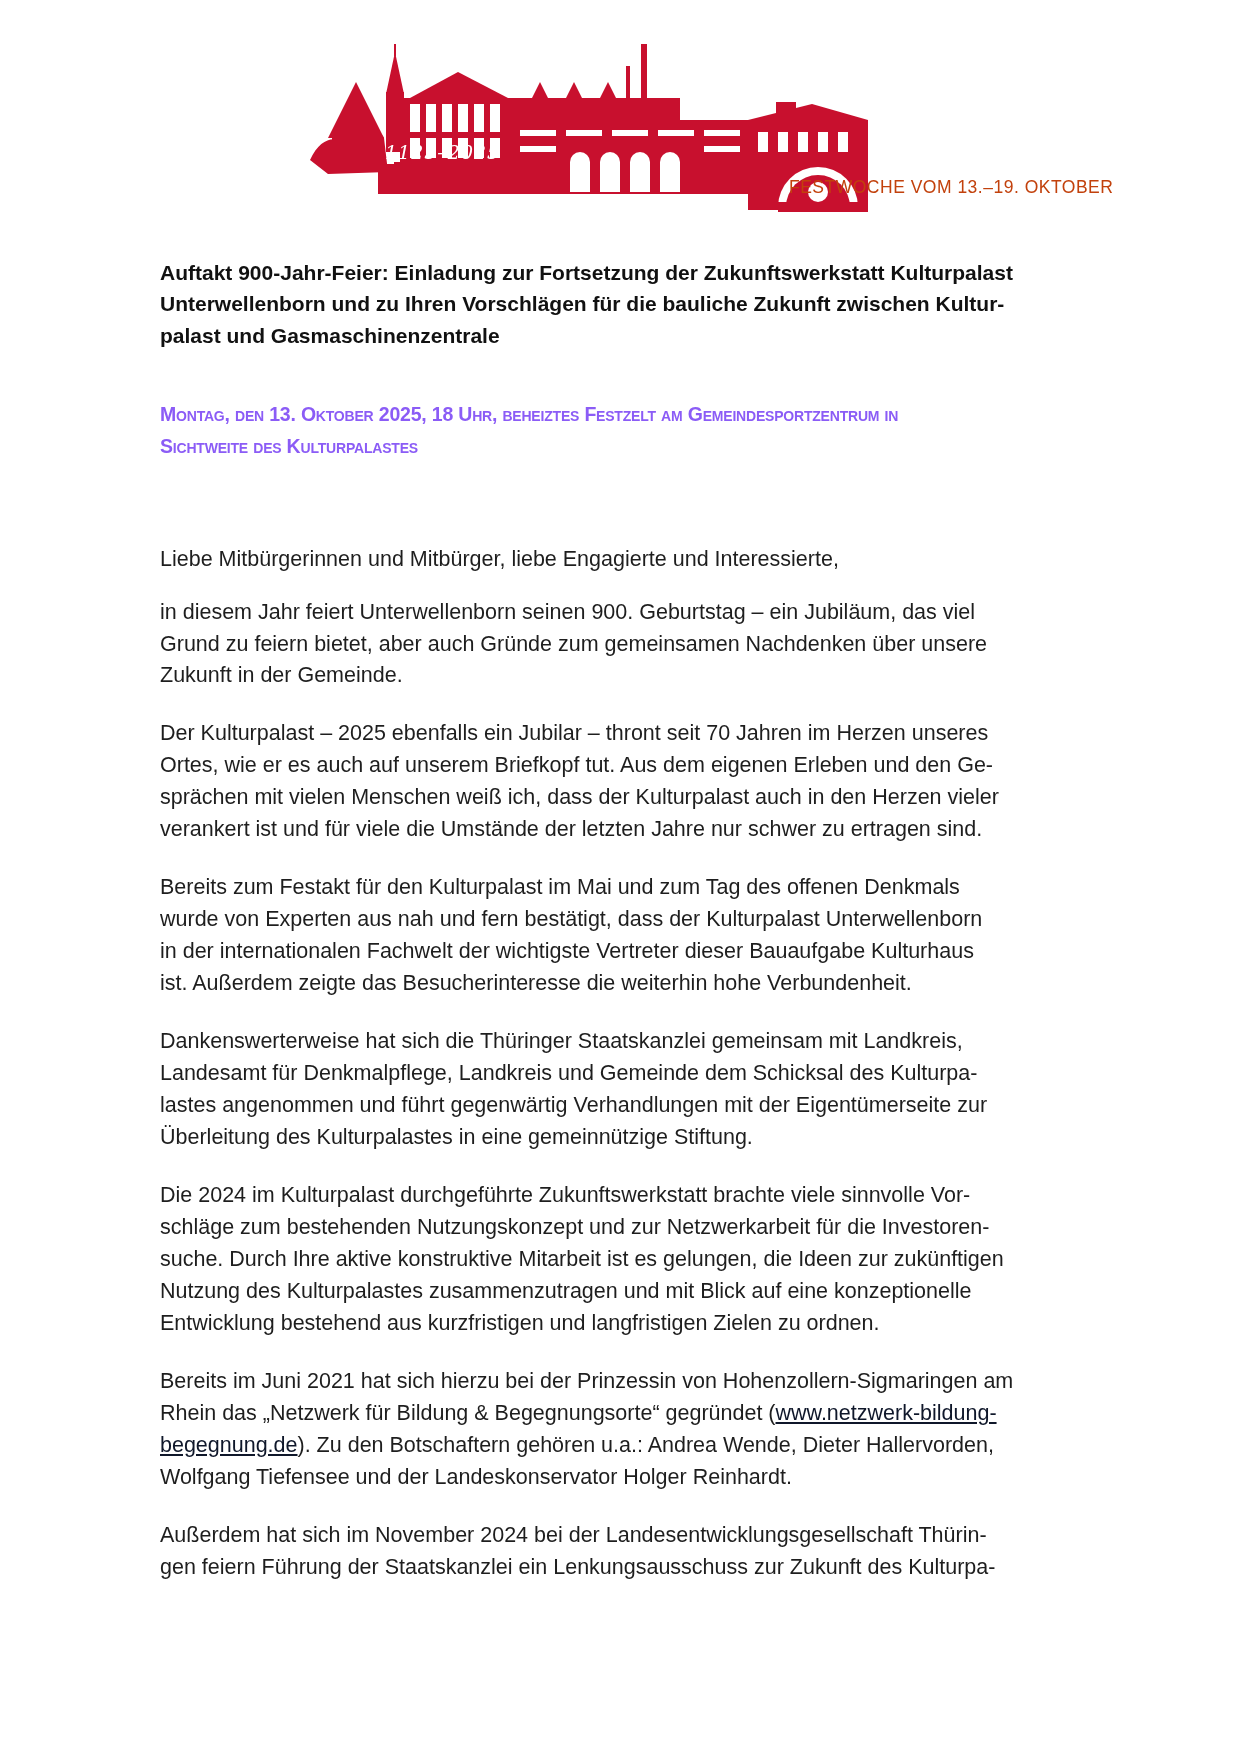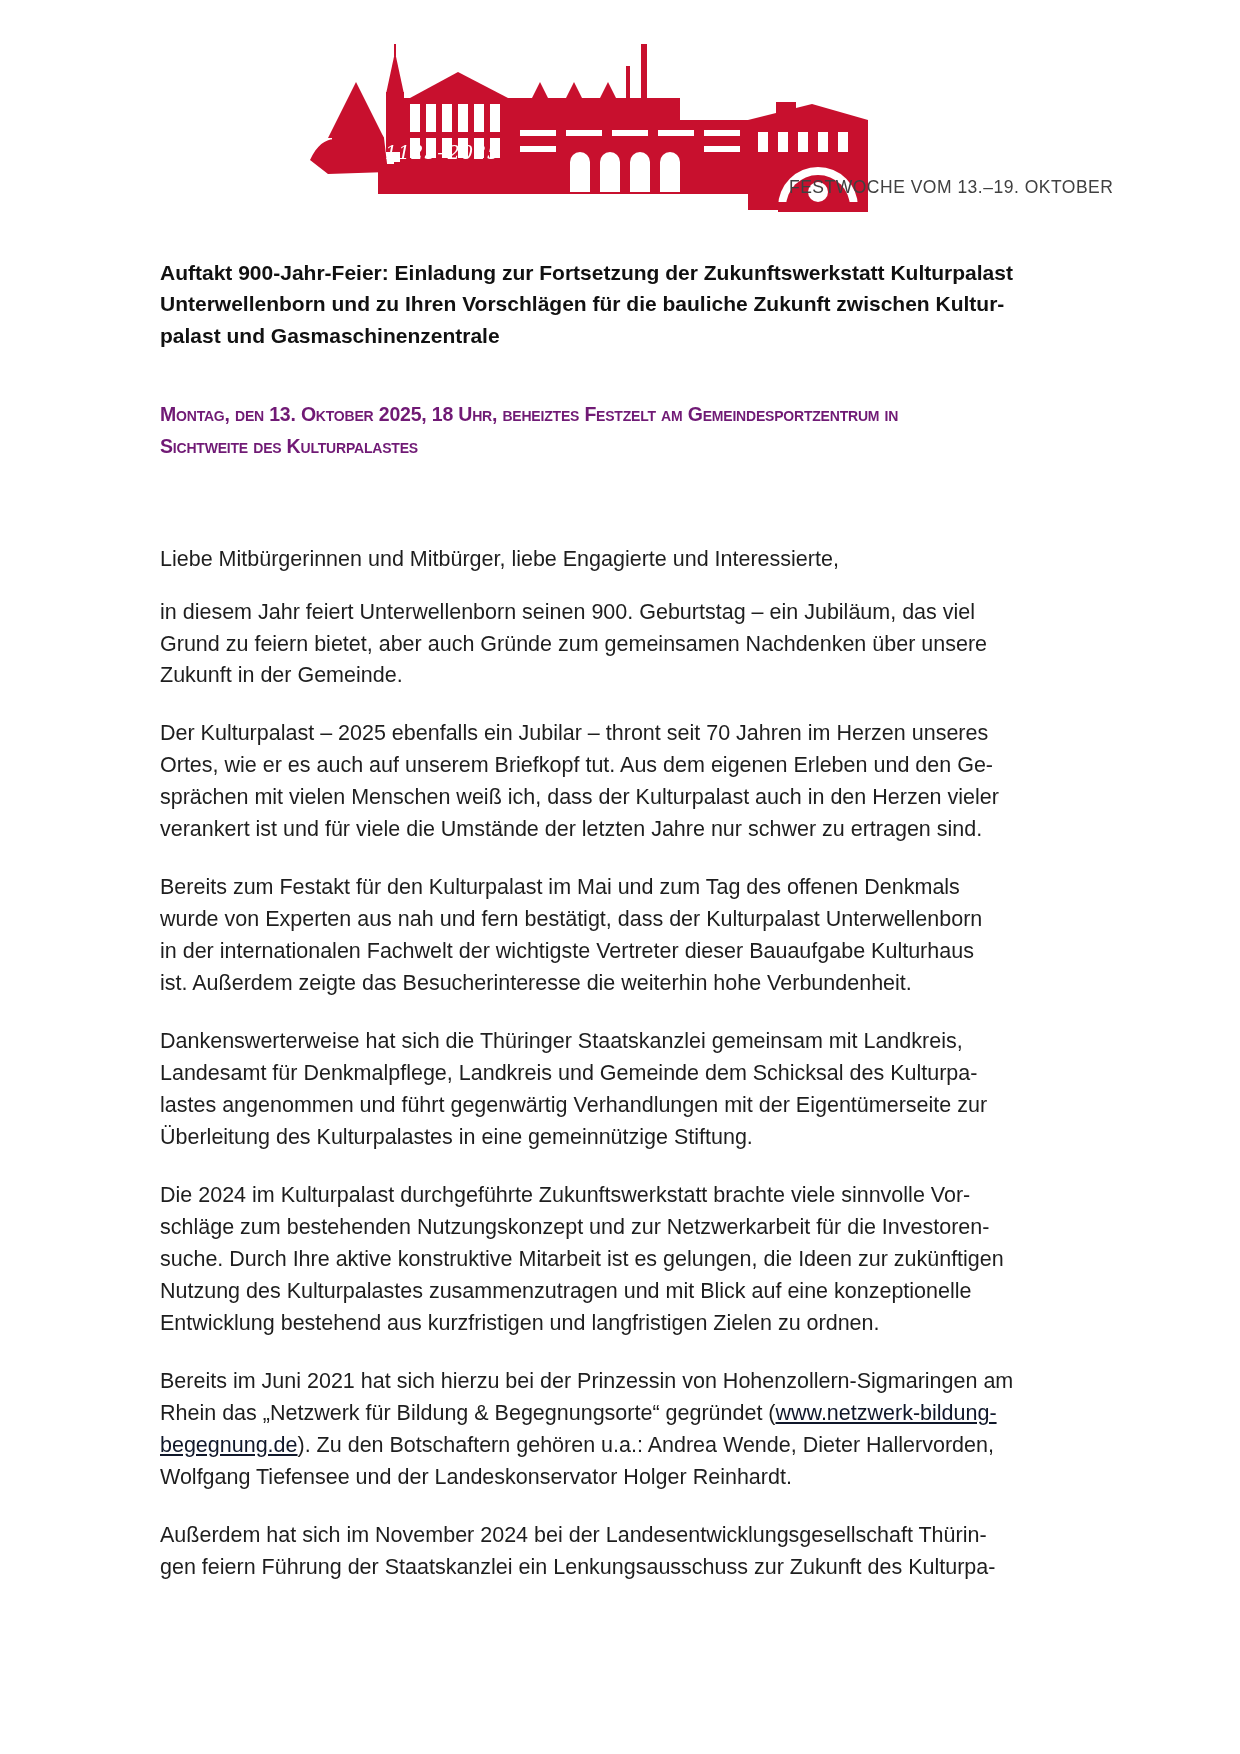--- a/index.html
+++ b/index.html
@@ -9,29 +9,29 @@
     
     .letterhead { position: absolute; left: 140px; top: 40px; width: 960px; height: 190px; }
     .skyline { position: absolute; left: 168px; top: 2px; width: 620px; height: 178px; }
     .logo-years { position: absolute; left: 245px; top: 101px; color: #ffffff;
                   font-family: "DejaVu Serif", serif; font-style: italic; font-size: 19px;
                   letter-spacing: 1px; }
     .logo-script { position: absolute; left: 8px; top: 130px; color: #c8102e;
                    font-family: "DejaVu Serif", serif; font-style: italic; white-space: nowrap; }
     .logo-script .small { font-size: 40px; }
     .logo-script .big { font-size: 60px; font-weight: bold; letter-spacing: -1px; }
-    .festwoche { position: absolute; left: 649px; top: 137px; color: #404040;
+    .festwoche { position: absolute; left: 649px; top: 137px; color: #c2410c;
                  font-family: "Liberation Sans", sans-serif; font-size: 17.5px; font-weight: 500;
                  letter-spacing: 0.5px; white-space: nowrap; }
 
     
     .content { position: absolute; left: 148px; top: 0; width: 950px; }
     .line { position: absolute; left: 12px; white-space: nowrap; font-size: 21.5px; line-height: 30px; }
     .title-line { font-weight: bold; font-size: 21px; color: #111; }
-    .event-line { font-weight: bold; font-size: 19.5px; font-variant: small-caps; color: #701a75; letter-spacing: -0.2px; }
+    .event-line { font-weight: bold; font-size: 19.5px; font-variant: small-caps; color: #8b5cf6; letter-spacing: -0.2px; }
     .body-line { font-size: 21.5px; color: #1e1e1e; margin-top: 36px; }
     a.link { color: #0f172a; text-decoration: underline; }
   </style>
 </head>
 <body>
 
 <div class="letterhead">
   <svg class="skyline" viewBox="0 0 620 178" xmlns="http://www.w3.org/2000/svg">
     <g fill="#c8102e">
 

